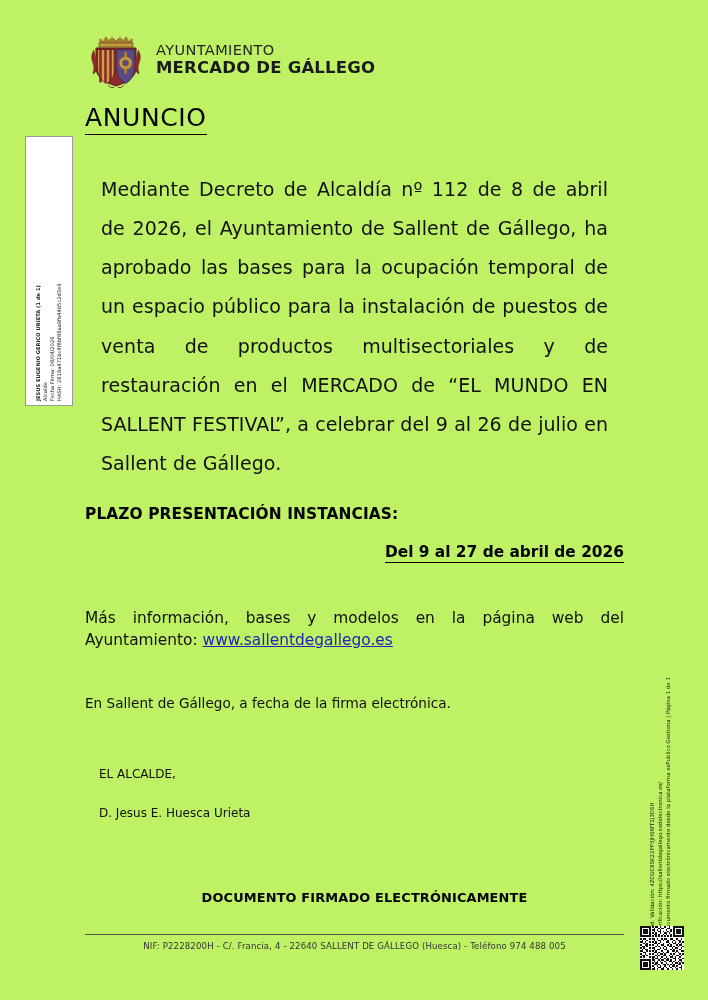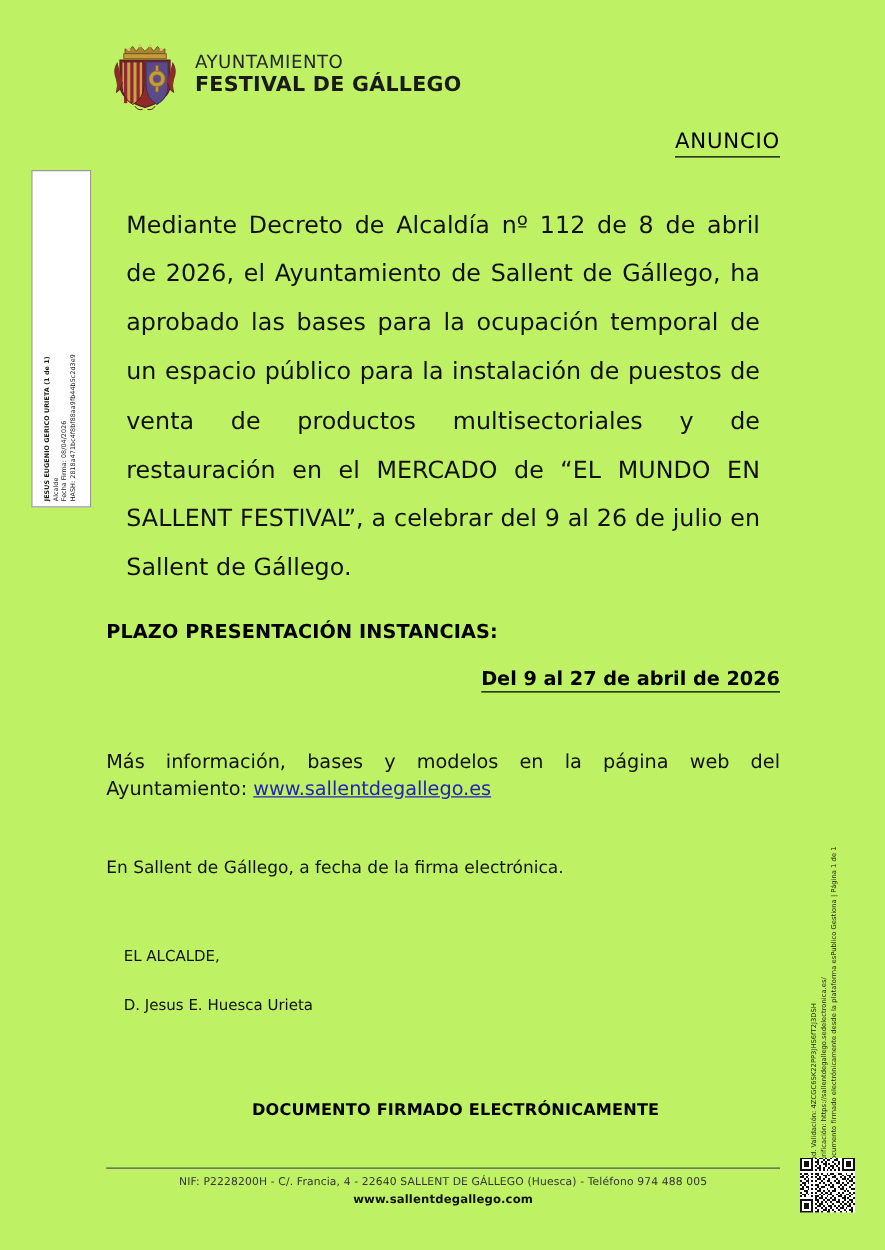--- a/index.html
+++ b/index.html
@@ -90,22 +90,22 @@
   .sig-rot span.b { font-weight: bold; }
 
   
   .content {
     position: absolute;
     left: 85px;
     top: 103px;
     width: 539px;
   }
   .title {
-    text-align: right;
-    font-size: 17px;
+    text-align: left;
+    font-size: 25px;
     color: #000;
     letter-spacing: 0.6px;
     margin: 0 0 38px 0;
     font-weight: normal;
   }
   .title span {
     border-bottom: 1.6px solid #000;
     padding-bottom: 2px;
   }
   p.body {
@@ -275,21 +275,21 @@
         </g>
 
         <path d="M6 20 Q2 26 5 33 Q7 38 5 44 Q9 42 10 36" fill="#8f2a2a" stroke="#5a1a1a" stroke-width="0.6"></path>
         <path d="M50 20 Q54 26 51 33 Q49 38 51 44 Q47 42 46 36" fill="#8f2a2a" stroke="#5a1a1a" stroke-width="0.6"></path>
         <path d="M20 55 Q22 58.5 26 57.5" fill="none" stroke="#5a1a1a" stroke-width="0.8"></path>
         <path d="M36 55 Q34 58.5 30 57.5" fill="none" stroke="#5a1a1a" stroke-width="0.8"></path>
       </svg>
     </div>
     <div class="header-text">
       <div class="header-line1">AYUNTAMIENTO</div>
-      <div class="header-line2">FESTIVAL DE GÁLLEGO</div>
+      <div class="header-line2">MERCADO DE GÁLLEGO</div>
     </div>
   </div>
 
   <div class="sig-box">
     <div class="sig-rot">
       <span class="b">JESUS EUGENIO GERICO URIETA (1 de 1)</span>
       <span>Alcalde</span>
       <span>Fecha Firma: 08/04/2026</span>
       <span>HASH: 2818a471bc4f8bf88aa9fb44b5c2d3e9</span>
     </div>
@@ -378,16 +378,15 @@
         <path d="M8 26h1v1h-1zM11 26h1v1h-1zM13 26h1v1h-1zM16 26h1v1h-1zM19 26h1v1h-1zM21 26h2v1h-2zM24 26h1v1h-1zM27 26h1v1h-1z"></path>
         <path d="M9 27h1v1h-1zM12 27h2v1h-2zM15 27h1v1h-1zM17 27h1v1h-1zM20 27h1v1h-1zM23 27h1v1h-1zM26 27h2v1h-2z"></path>
         <path d="M8 28h2v1h-2zM11 28h1v1h-1zM14 28h2v1h-2zM18 28h1v1h-1zM21 28h1v1h-1zM24 28h1v1h-1zM27 28h1v1h-1z"></path>
       </g>
     </svg>
   </div>
 
   <div class="footer">
     <div class="footer-rule"></div>
     <div class="footer-line1">NIF: P2228200H - C/. Francia, 4 - 22640 SALLENT DE GÁLLEGO (Huesca) - Teléfono 974 488 005</div>
-    <div class="footer-line2">www.sallentdegallego.com</div>
   </div>
 
 </div>
 
 </body></html>

